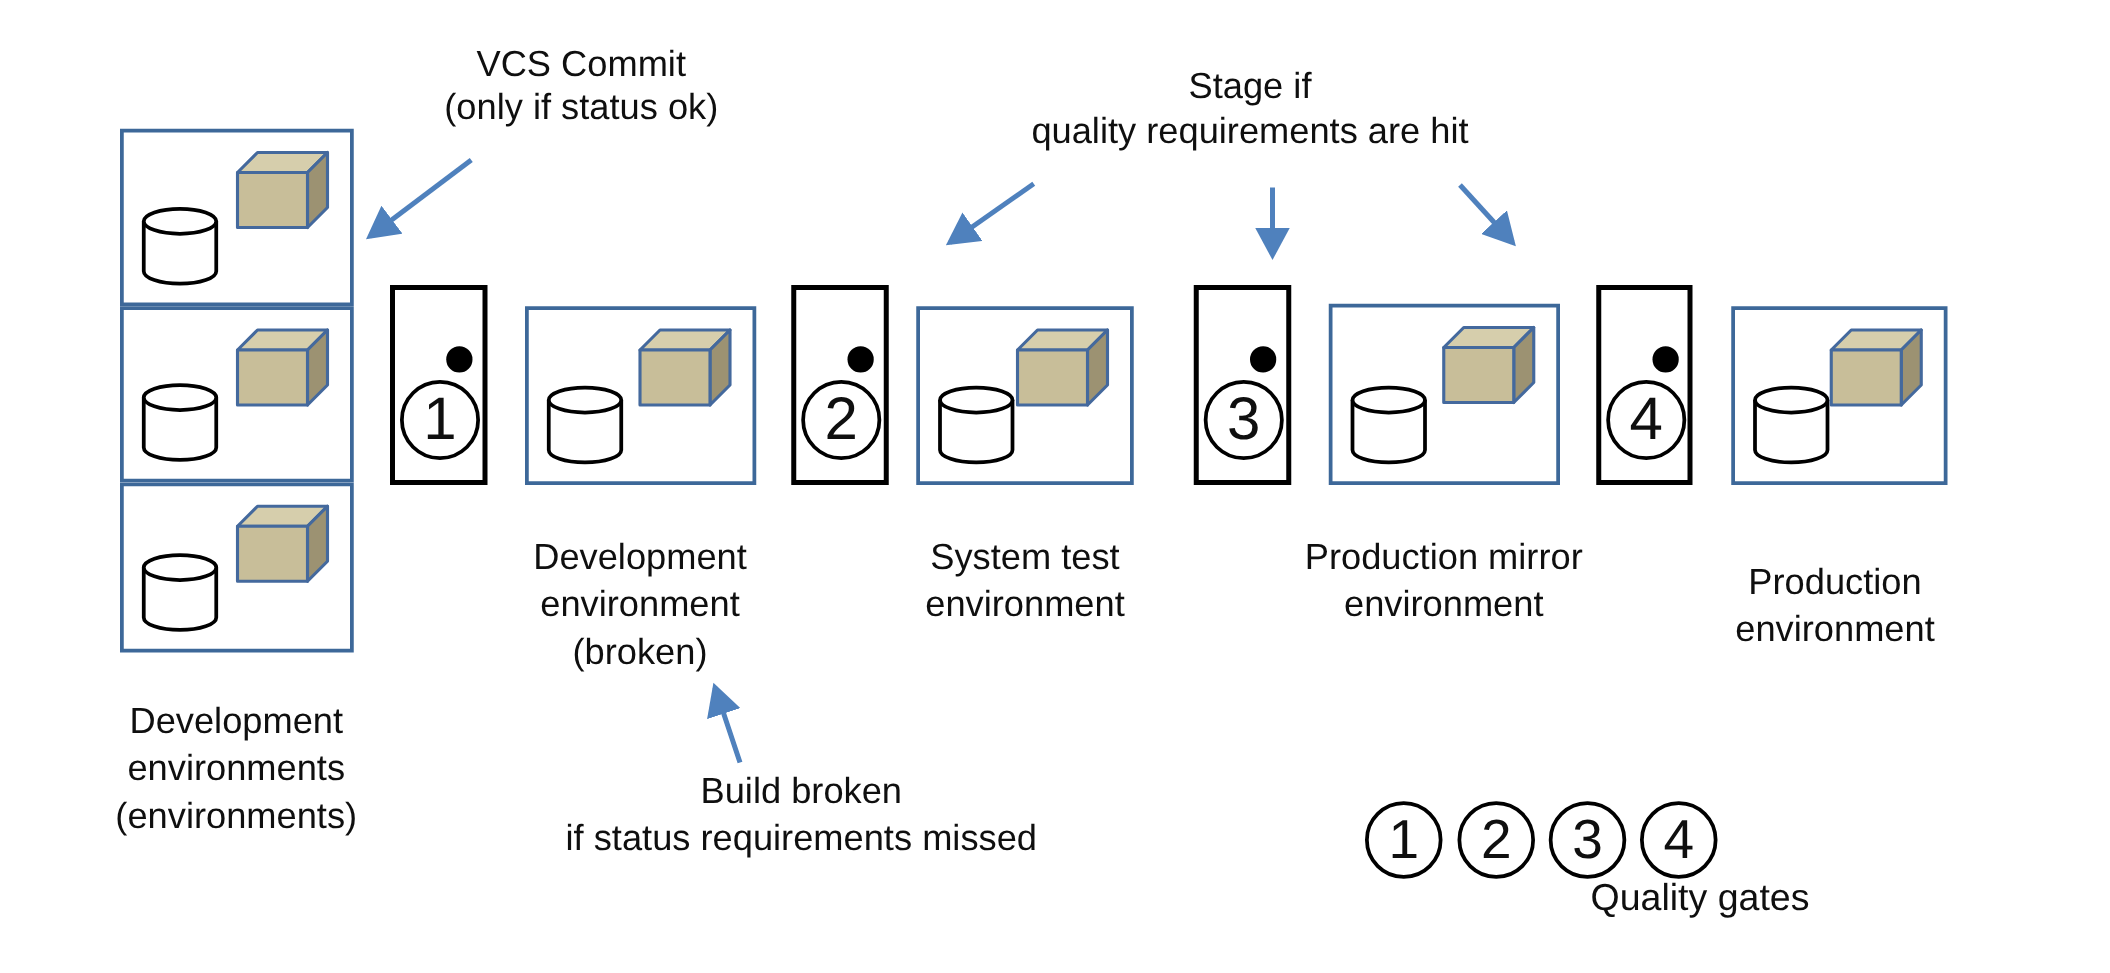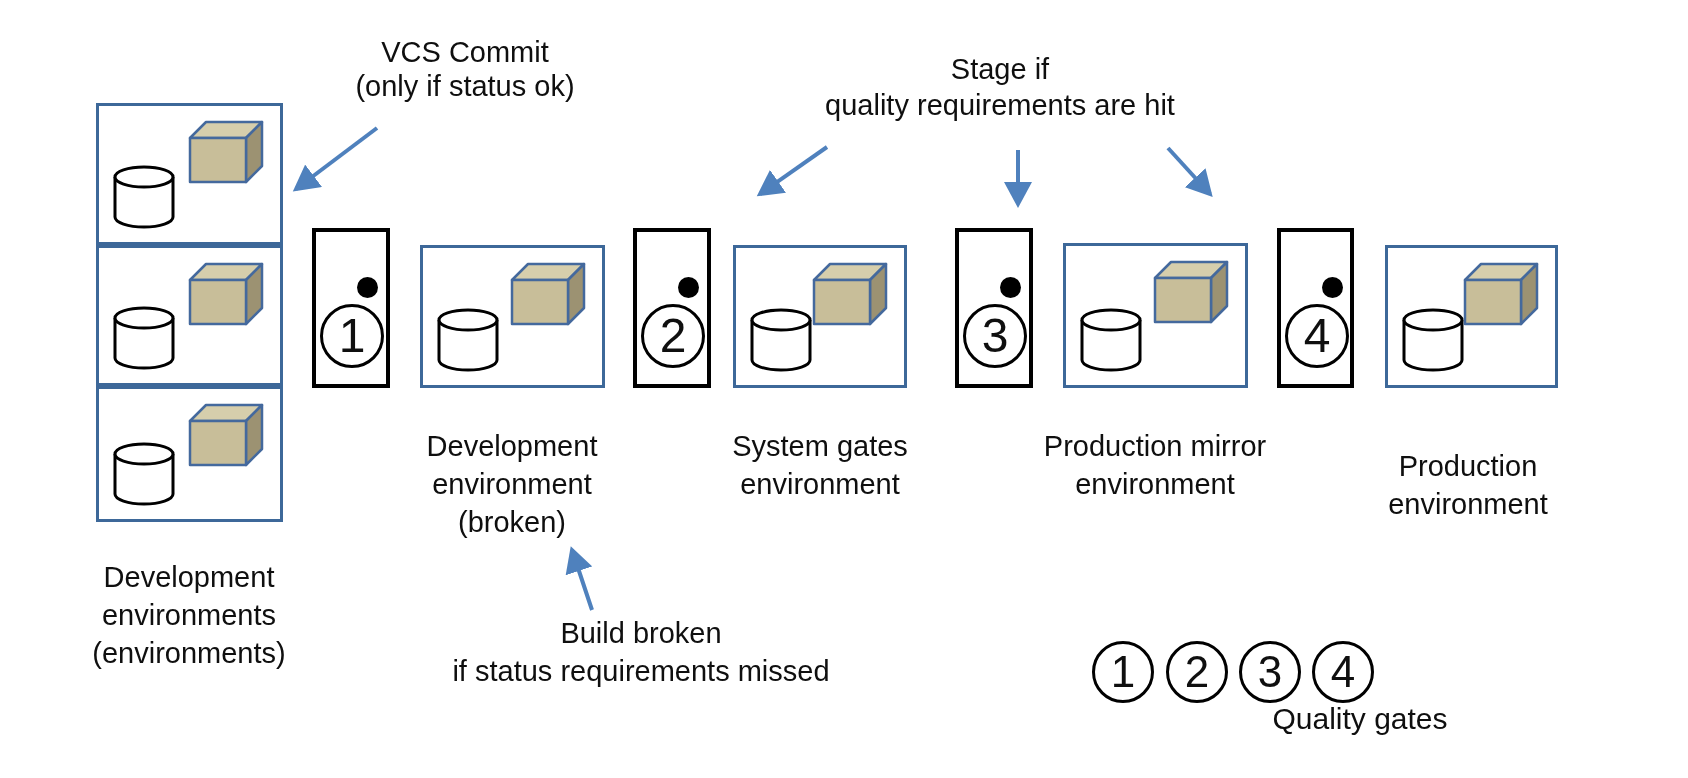--- a/index.html
+++ b/index.html
@@ -180,21 +180,21 @@
     <div>Development</div>
     <div>environments</div>
     <div>(environments)</div>
   </div>
   <div class="label big-lh" style="left:512px;top:427px;">
     <div>Development</div>
     <div>environment</div>
     <div>(broken)</div>
   </div>
   <div class="label big-lh" style="left:820px;top:427px;">
-    <div>System gates</div>
+    <div>System test</div>
     <div>environment</div>
   </div>
   <div class="label big-lh" style="left:1155px;top:427px;">
     <div>Production mirror</div>
     <div>environment</div>
   </div>
   <div class="label big-lh" style="left:1468px;top:427px;margin-top:20px;">
     <div>Production</div>
     <div>environment</div>
   </div>

